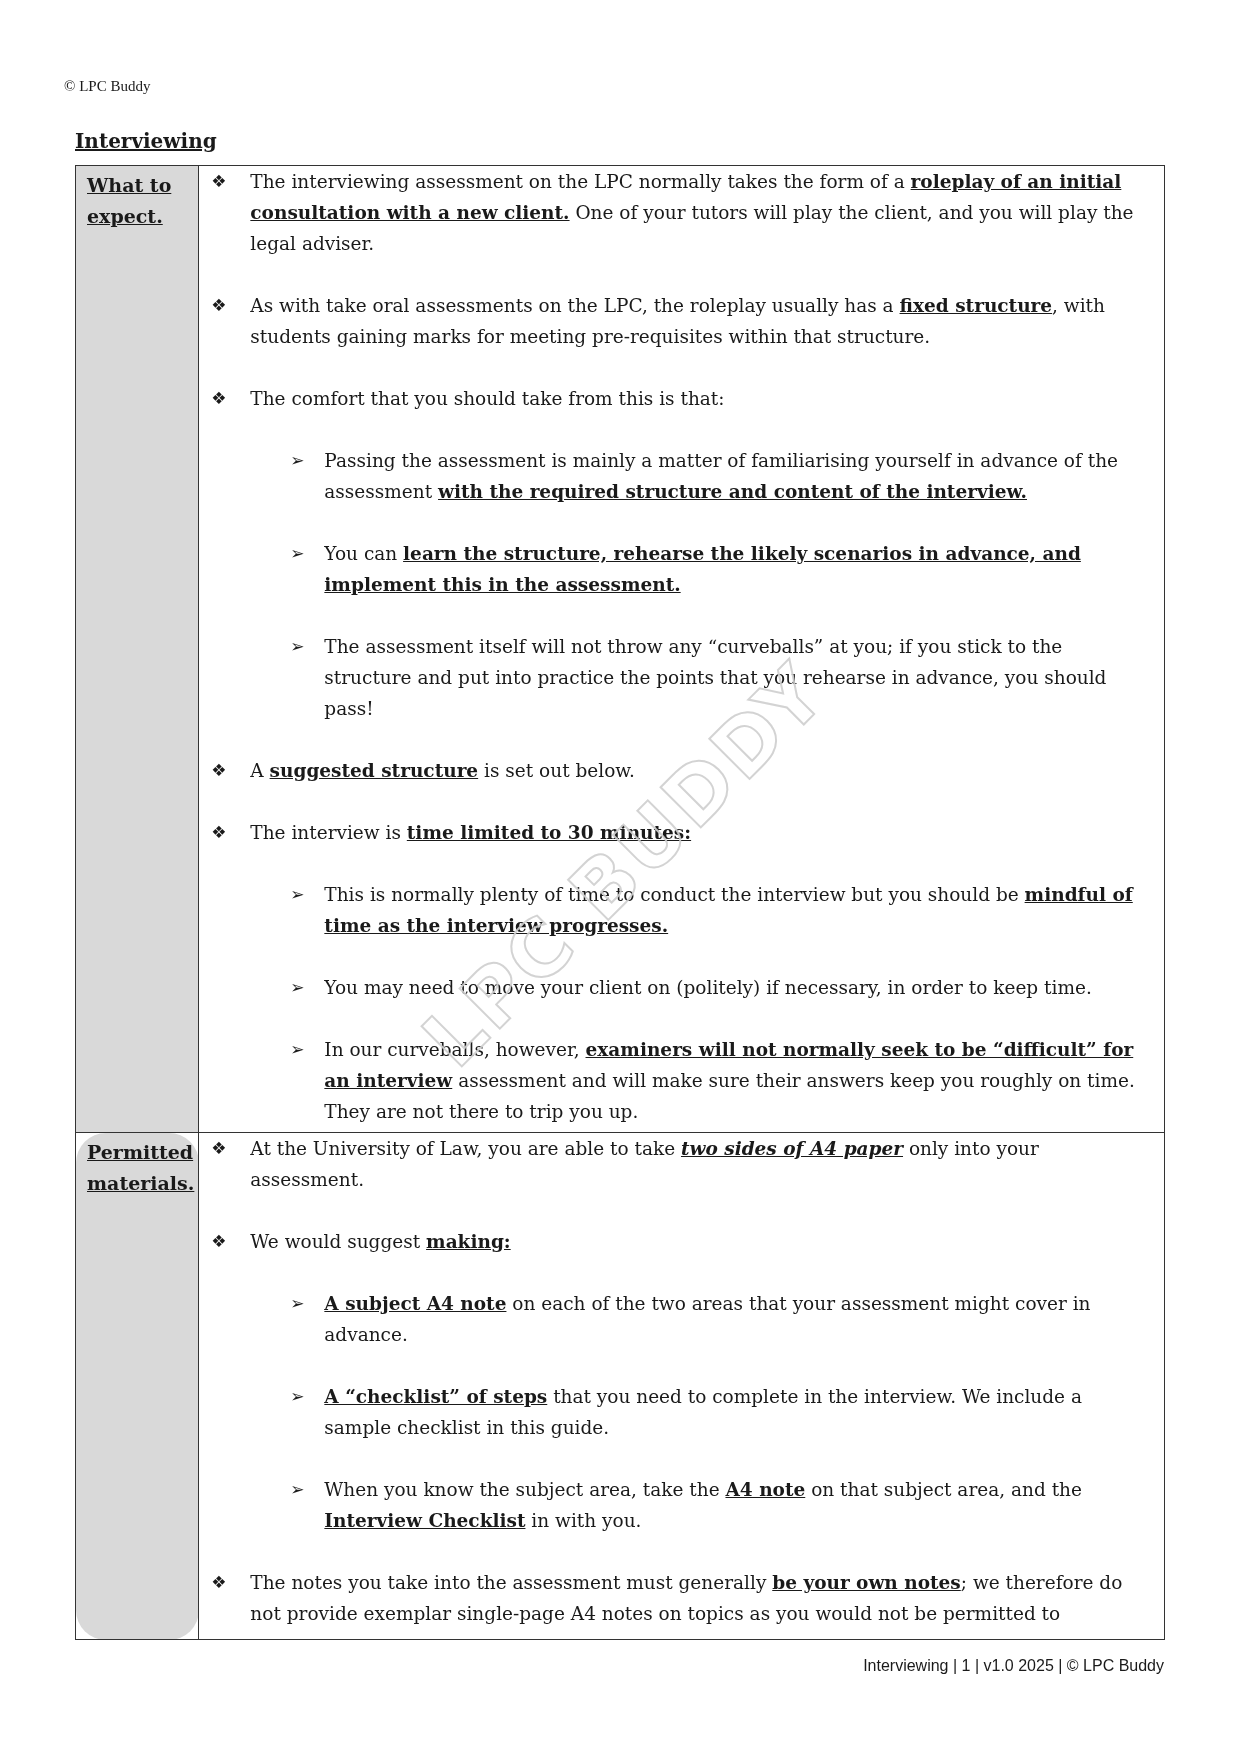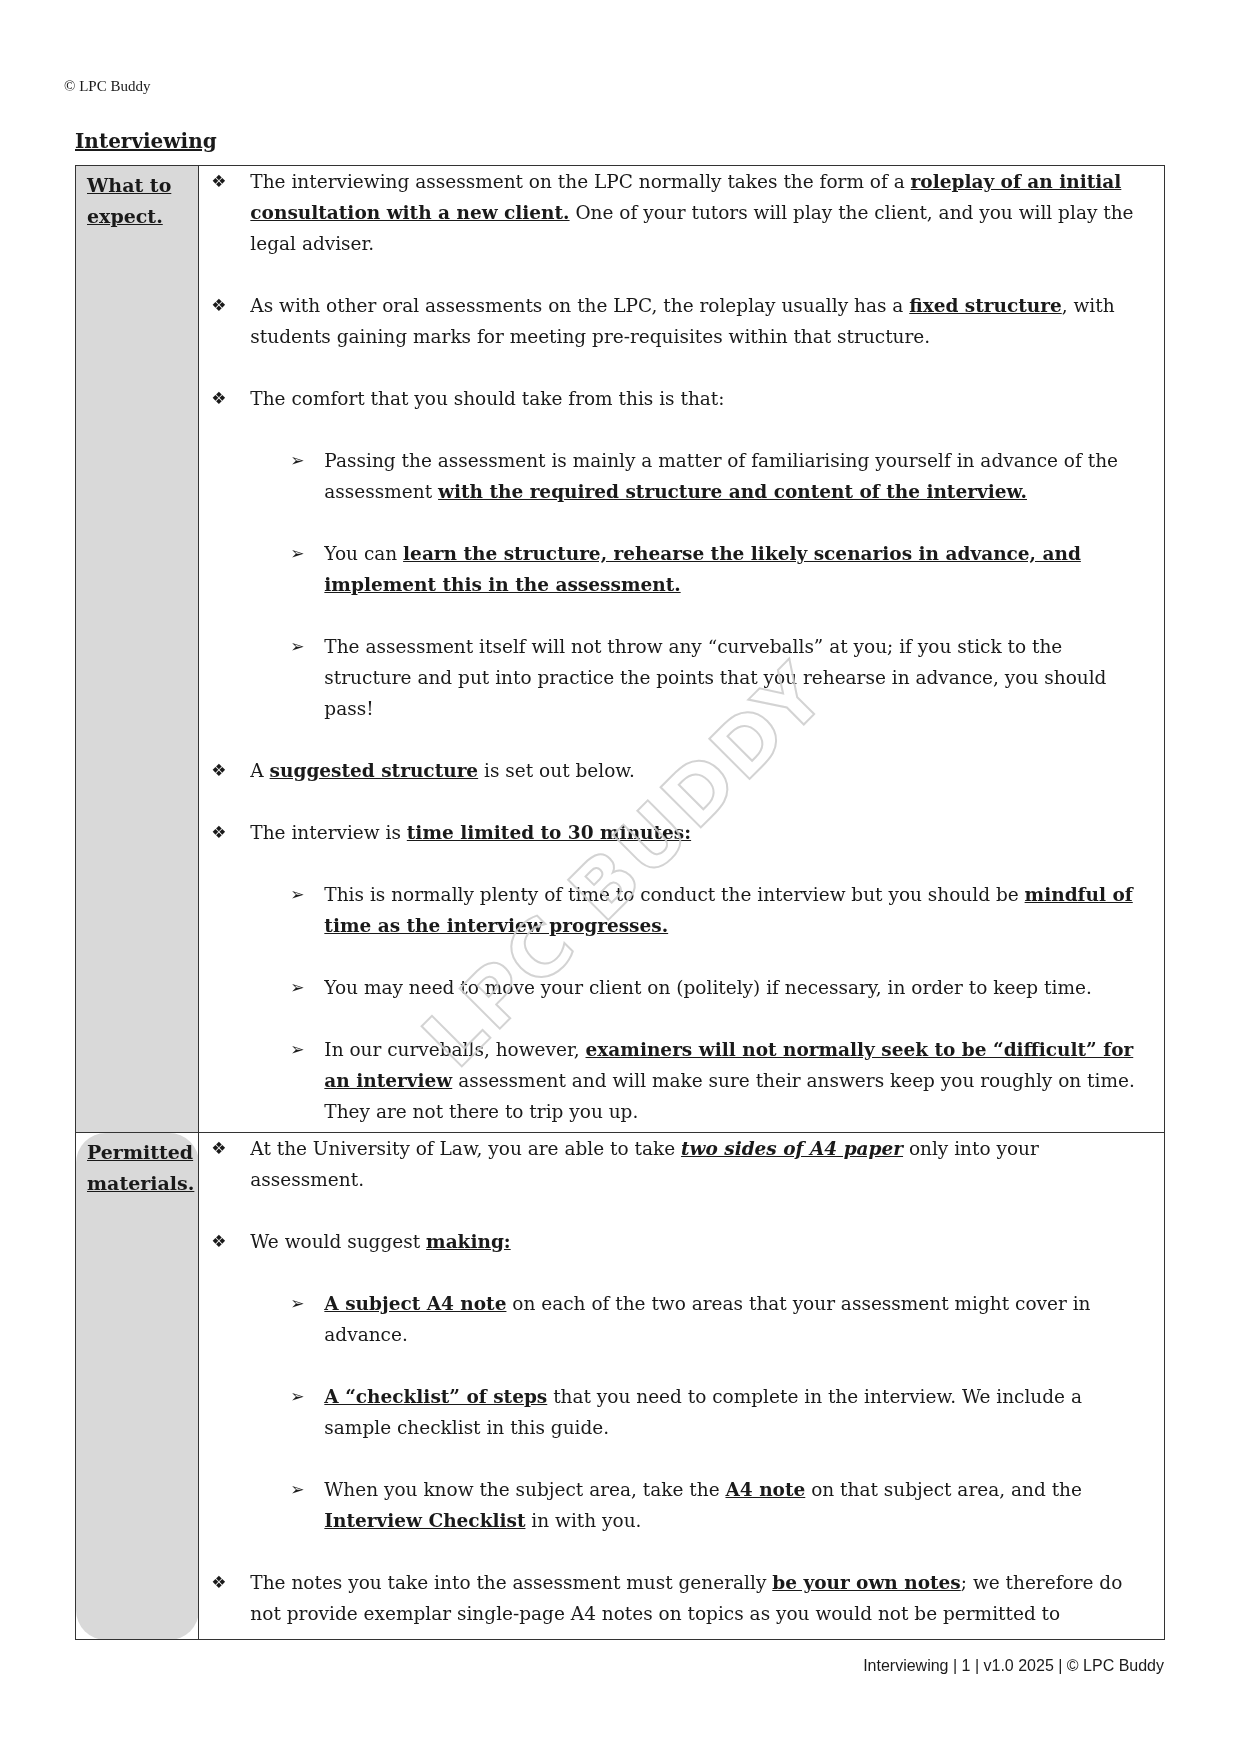--- a/index.html
+++ b/index.html
@@ -62,21 +62,21 @@
 <div class="doc-title">Interviewing</div>
 
 <table class="content">
   <tbody>
       <tr class="row1">
     <td class="label">
       <span>What to expect.</span>
     </td>
     <td class="body">
           <div class="b1"><span class="glyph">❖</span><span><span>The interviewing assessment on the LPC normally takes the form of a </span><b class="u">roleplay of an initial consultation with a new client.</b><span> One of your tutors will play the client, and you will play the legal adviser.</span></span></div>
-          <div class="b1"><span class="glyph">❖</span><span><span>As with other oral assessments on the LPC, the roleplay usually has a </span><b class="u">fixed structure</b><span>, with students gaining marks for meeting pre-requisites within that structure.</span></span></div>
+          <div class="b1"><span class="glyph">❖</span><span><span>As with take oral assessments on the LPC, the roleplay usually has a </span><b class="u">fixed structure</b><span>, with students gaining marks for meeting pre-requisites within that structure.</span></span></div>
           <div class="b1"><span class="glyph">❖</span><span><span>The comfort that you should take from this is that:</span></span></div>
           <div class="b2"><span class="glyph">➢</span><span><span>Passing the assessment is mainly a matter of familiarising yourself in advance of the assessment </span><b class="u">with the required structure and content of the interview.</b></span></div>
           <div class="b2"><span class="glyph">➢</span><span><span>You can </span><b class="u">learn the structure, rehearse the likely scenarios in advance, and implement this in the assessment.</b></span></div>
           <div class="b2"><span class="glyph">➢</span><span><span>The assessment itself will not throw any “curveballs” at you; if you stick to the structure and put into practice the points that you rehearse in advance, you should pass!</span></span></div>
           <div class="b1"><span class="glyph">❖</span><span><span>A </span><b class="u">suggested structure</b><span> is set out below.</span></span></div>
           <div class="b1"><span class="glyph">❖</span><span><span>The interview is </span><b class="u">time limited to 30 minutes:</b></span></div>
           <div class="b2"><span class="glyph">➢</span><span><span>This is normally plenty of time to conduct the interview but you should be </span><b class="u">mindful of time as the interview progresses.</b></span></div>
           <div class="b2"><span class="glyph">➢</span><span><span>You may need to move your client on (politely) if necessary, in order to keep time.</span></span></div>
           <div class="b2 last"><span class="glyph">➢</span><span><span>In our curveballs, however, </span><b class="u">examiners will not normally seek to be “difficult” for an interview</b><span> assessment and will make sure their answers keep you roughly on time. They are not there to trip you up.</span></span></div>
         </td>

